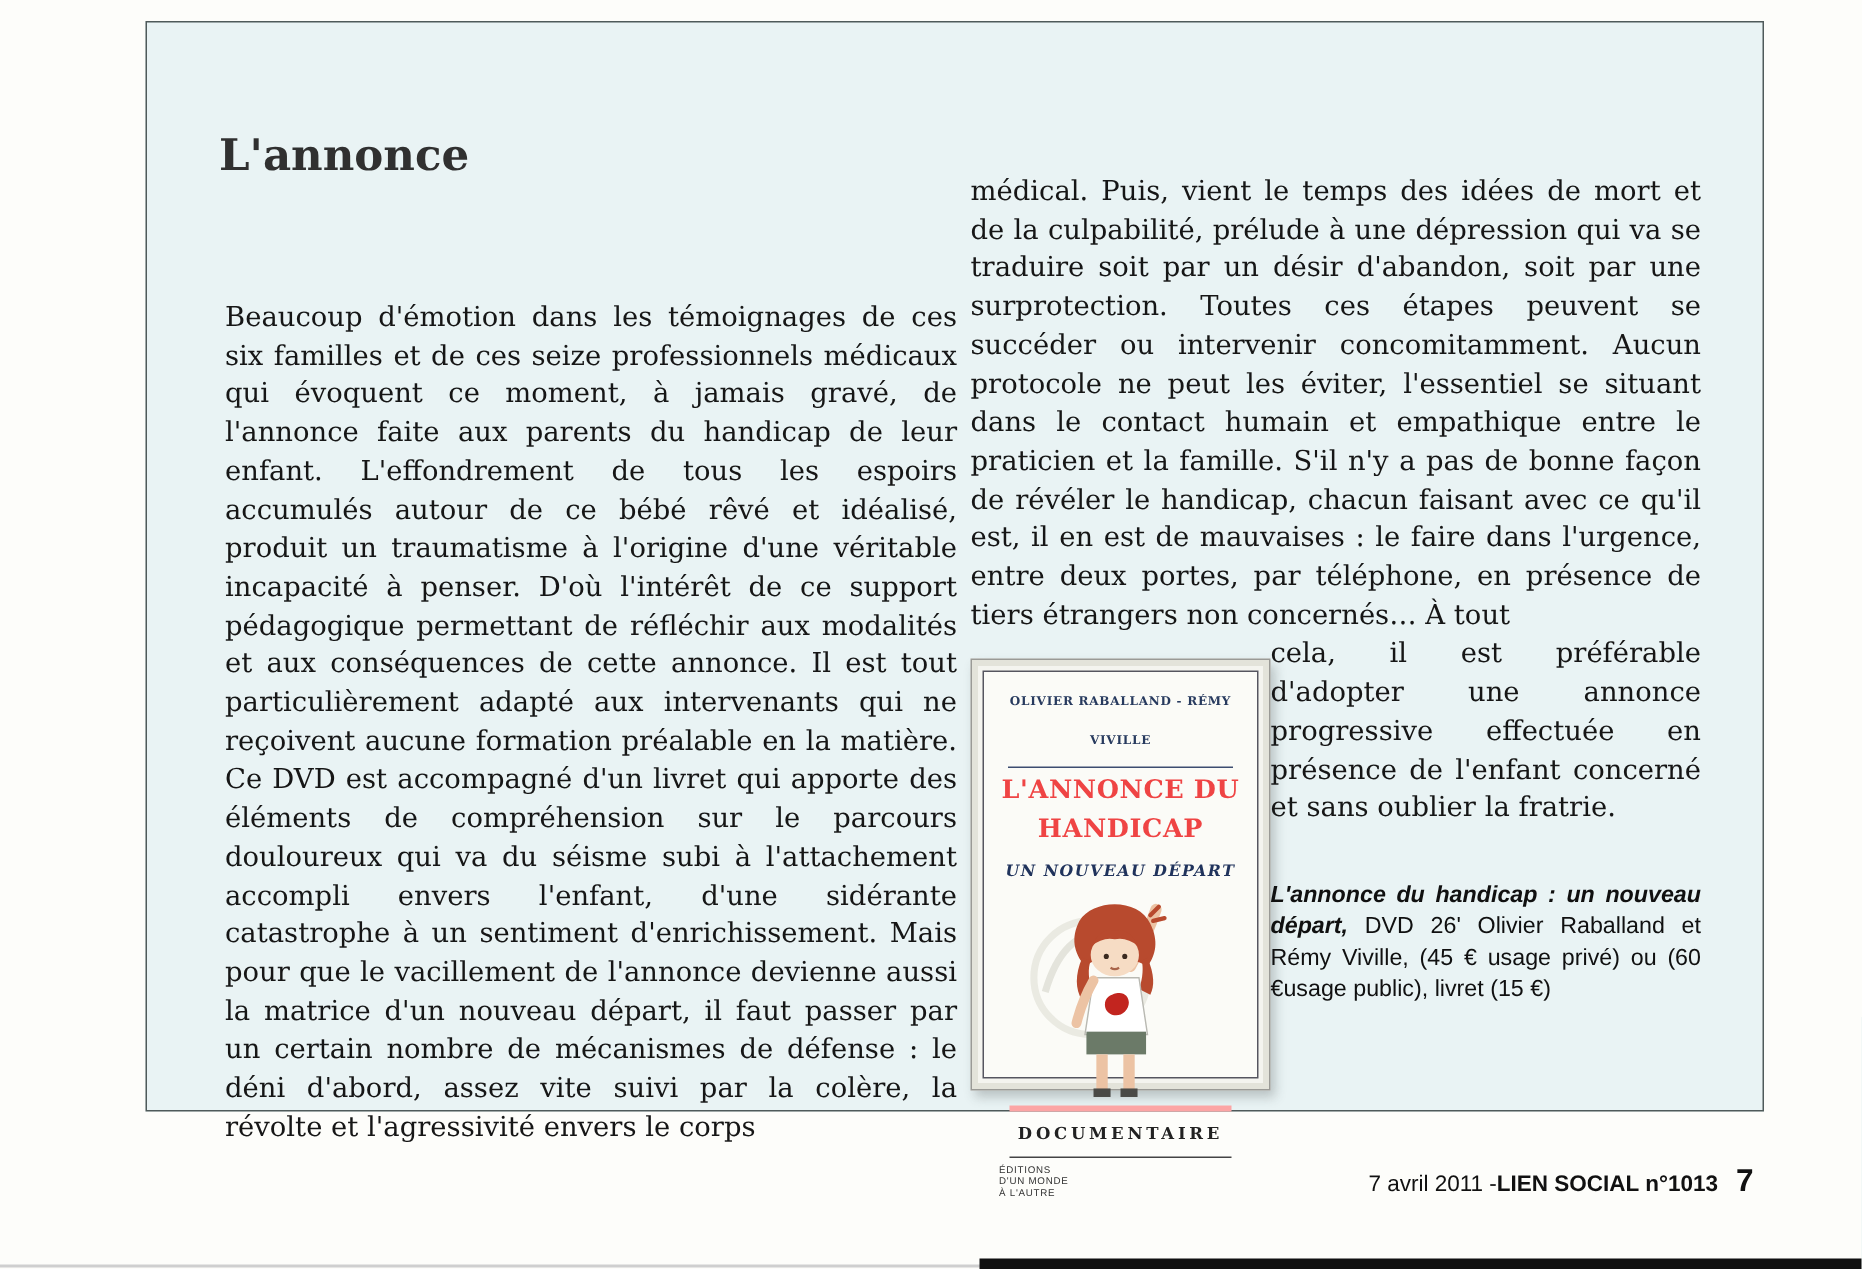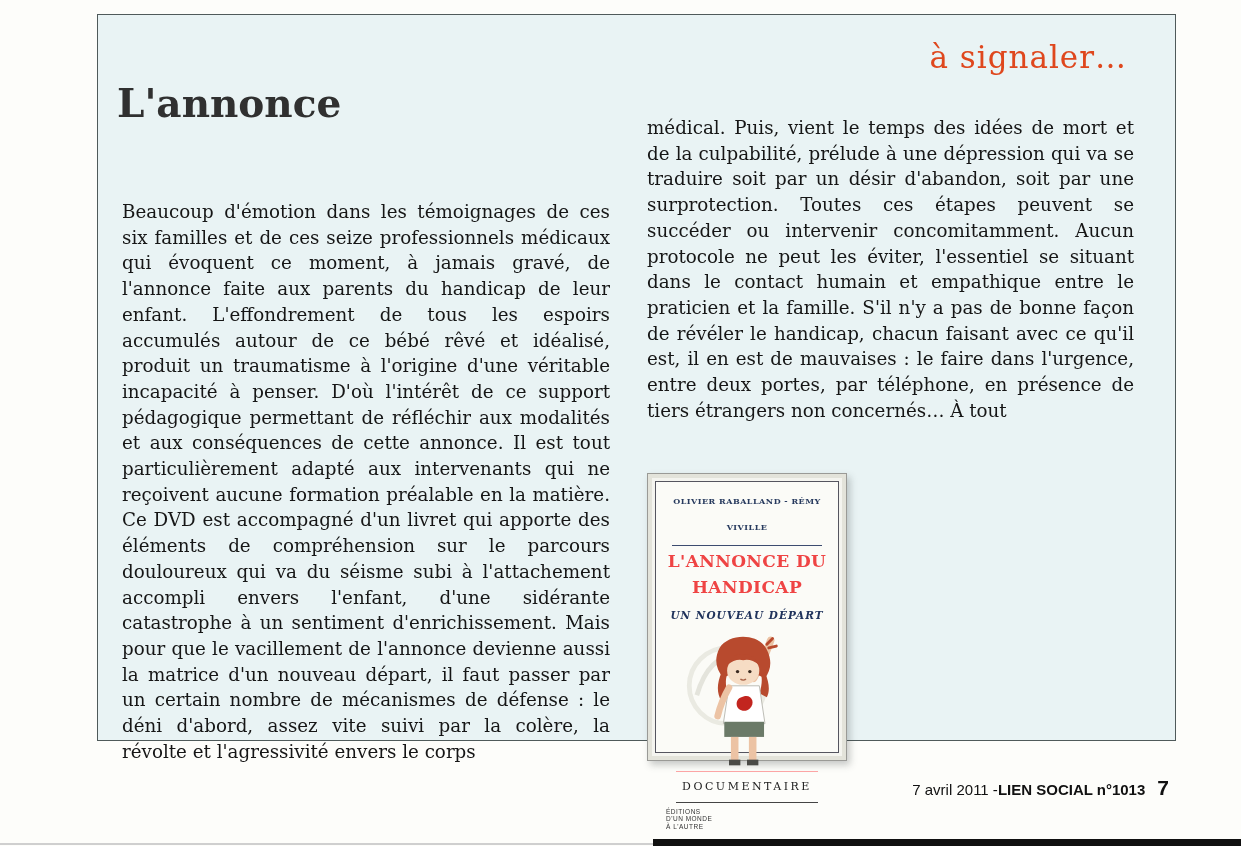--- a/index.html
+++ b/index.html
@@ -24,52 +24,52 @@
     position:absolute;
     top:24px; right:48px;
     font-family:"DejaVu Serif", serif;
     font-size:31px;
     letter-spacing:1px;
     color:#df471d;
   }
 
   .article-title {
     position:absolute;
-    left:19px; top:64px;
-    font-size:39px;
+    left:48px; top:64px;
+    font-size:29px;
     line-height:49px;
     color:#303030;
   }
 
   .bodytext {
     font-size:18.3px;
     line-height:25.7px;
     text-align:justify;
     color:#161616;
   }
 
   .col-left {
     position:absolute;
-    left:24px; top:184px;
+    left:52px; top:184px;
     width:488px;
   }
 
   .col-right {
     position:absolute;
     left:549px; top:100px;
     width:487px;
   }
 
   .wrap-zone { overflow:visible; }
 
   
   .dvd-cover {
     float:left;
     width:200px; height:288px;
-    margin:16px 16px 6px 0;
+    margin:16px 0 6px 0;
     background:#f4f4ef;
     border:1px solid #9a9a96;
     box-shadow: inset 0 0 0 4px #e3e3da, 3px 4px 7px rgba(60,70,70,.28);
   }
   .dvd-inner {
     margin:7px;
     height:calc(100% - 14px);
     border:1px solid #55555f;
     background:#fbfbf7;
     display:flex;
@@ -88,23 +88,23 @@
   .dvd-title {
     font-size:17px; font-weight:bold;
     letter-spacing:.4px; color:#ef4444;
   }
   .dvd-subtitle {
     font-size:10.5px; font-weight:bold; font-style:italic;
     letter-spacing:1px; color:#20335c; margin-top:3px;
   }
   .dvd-art { flex:1; display:flex; align-items:center; justify-content:center; }
   .dvd-genre {
-    font-size:11px; font-weight:normal;
+    font-size:11px; font-weight:bold;
     letter-spacing:2.5px; color:#222;
-    border-top:1px solid #fca5a5; border-bottom:1px solid #444;
+    border-top:4px solid #fca5a5; border-bottom:1px solid #444;
     padding:2px 6px; margin-bottom:5px;text-align:right;
   }
   .dvd-publisher {
     align-self:flex-start;
     font-family:"Liberation Sans", sans-serif;
     font-size:6.5px; line-height:7.5px;
     letter-spacing:.5px; color:#333;
     text-align:left;
     margin:0 0 6px 10px;
     white-space:pre-line;
@@ -143,21 +143,20 @@
   .artifact-black {
     position:absolute; left:653px; bottom:0;
     width:588px; height:7px; background:#101010;
   }
 </style>
 </head>
 <body>
 
 <div class="panel">
 
-  <div class="section-label">à signaler…</div>
 
   <h1 class="article-title">
     <span>L'annonce</span><br>
   </h1>
 
   <div class="col-left bodytext">
     <p>Beaucoup d'émotion dans les témoignages de ces six familles et de ces seize professionnels médicaux qui évoquent ce moment, à jamais gravé, de l'annonce faite aux parents du handicap de leur enfant. L'effondrement de tous les espoirs accumulés autour de ce bébé rêvé et idéalisé, produit un traumatisme à l'origine d'une véritable incapacité à penser. D'où l'intérêt de ce support pédagogique permettant de réfléchir aux modalités et aux conséquences de cette annonce. Il est tout particulièrement adapté aux intervenants qui ne reçoivent aucune formation préalable en la matière. Ce DVD est accompagné d'un livret qui apporte des éléments de compréhension sur le parcours douloureux qui va du séisme subi à l'attachement accompli envers l'enfant, d'une sidérante catastrophe à un sentiment d'enrichissement. Mais pour que le vacillement de l'annonce devienne aussi la matrice d'un nouveau départ, il faut passer par un certain nombre de mécanismes de défense : le déni d'abord, assez vite suivi par la colère, la révolte et l'agressivité envers le corps</p>
   </div>
 
   <div class="col-right bodytext">
@@ -195,22 +194,24 @@
               <rect x="65" y="138" width="12" height="6" fill="#4a4a46"></rect>
             </svg>
           </div>
           <div class="dvd-genre">DOCUMENTAIRE</div>
           <div class="dvd-publisher">ÉDITIONS
 D'UN MONDE
 À L'AUTRE</div>
         </div>
       </div>
 
+      <p>cela, il est préférable d'adopter une annonce progressive effectuée en présence de l'enfant concerné et sans oublier la fratrie.</p>
 
       <div class="caption">
+        <p><span class="lead">L'annonce du handicap : un nouveau départ,</span><span> DVD 26' Olivier Raballand et Rémy Viville, (45 € usage privé) ou (60 €usage public), livret (15 €)</span></p>
       </div>
 
     </div>
   </div>
 
 </div>
 
 <div class="footer">
   <span>7 avril 2011 - </span>
   <span class="issue">LIEN SOCIAL n°1013</span>

